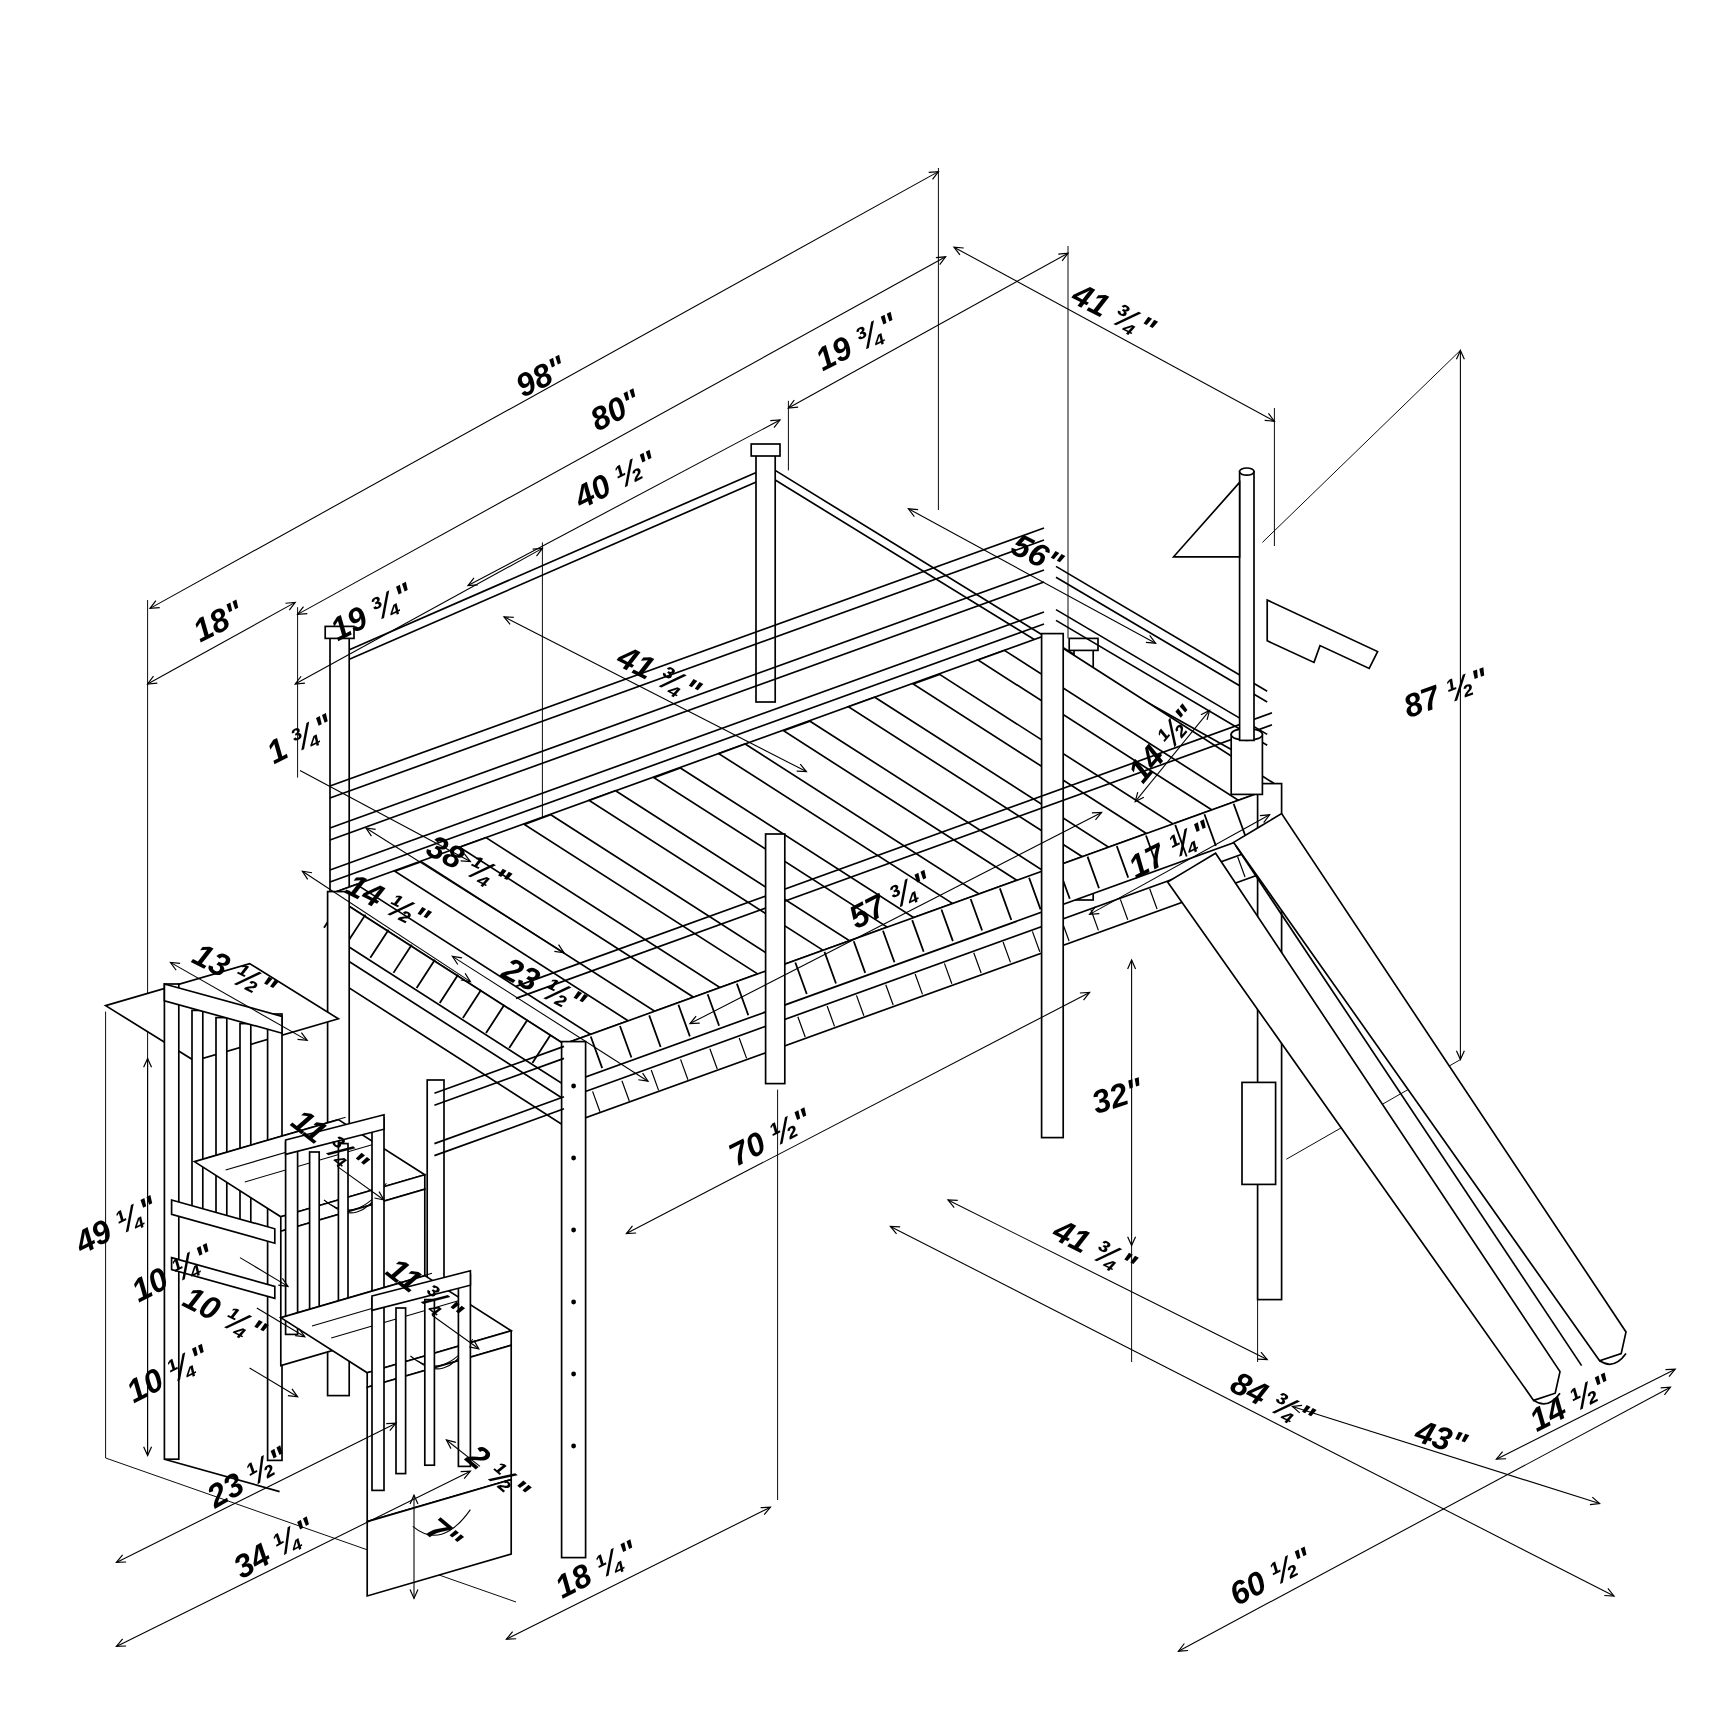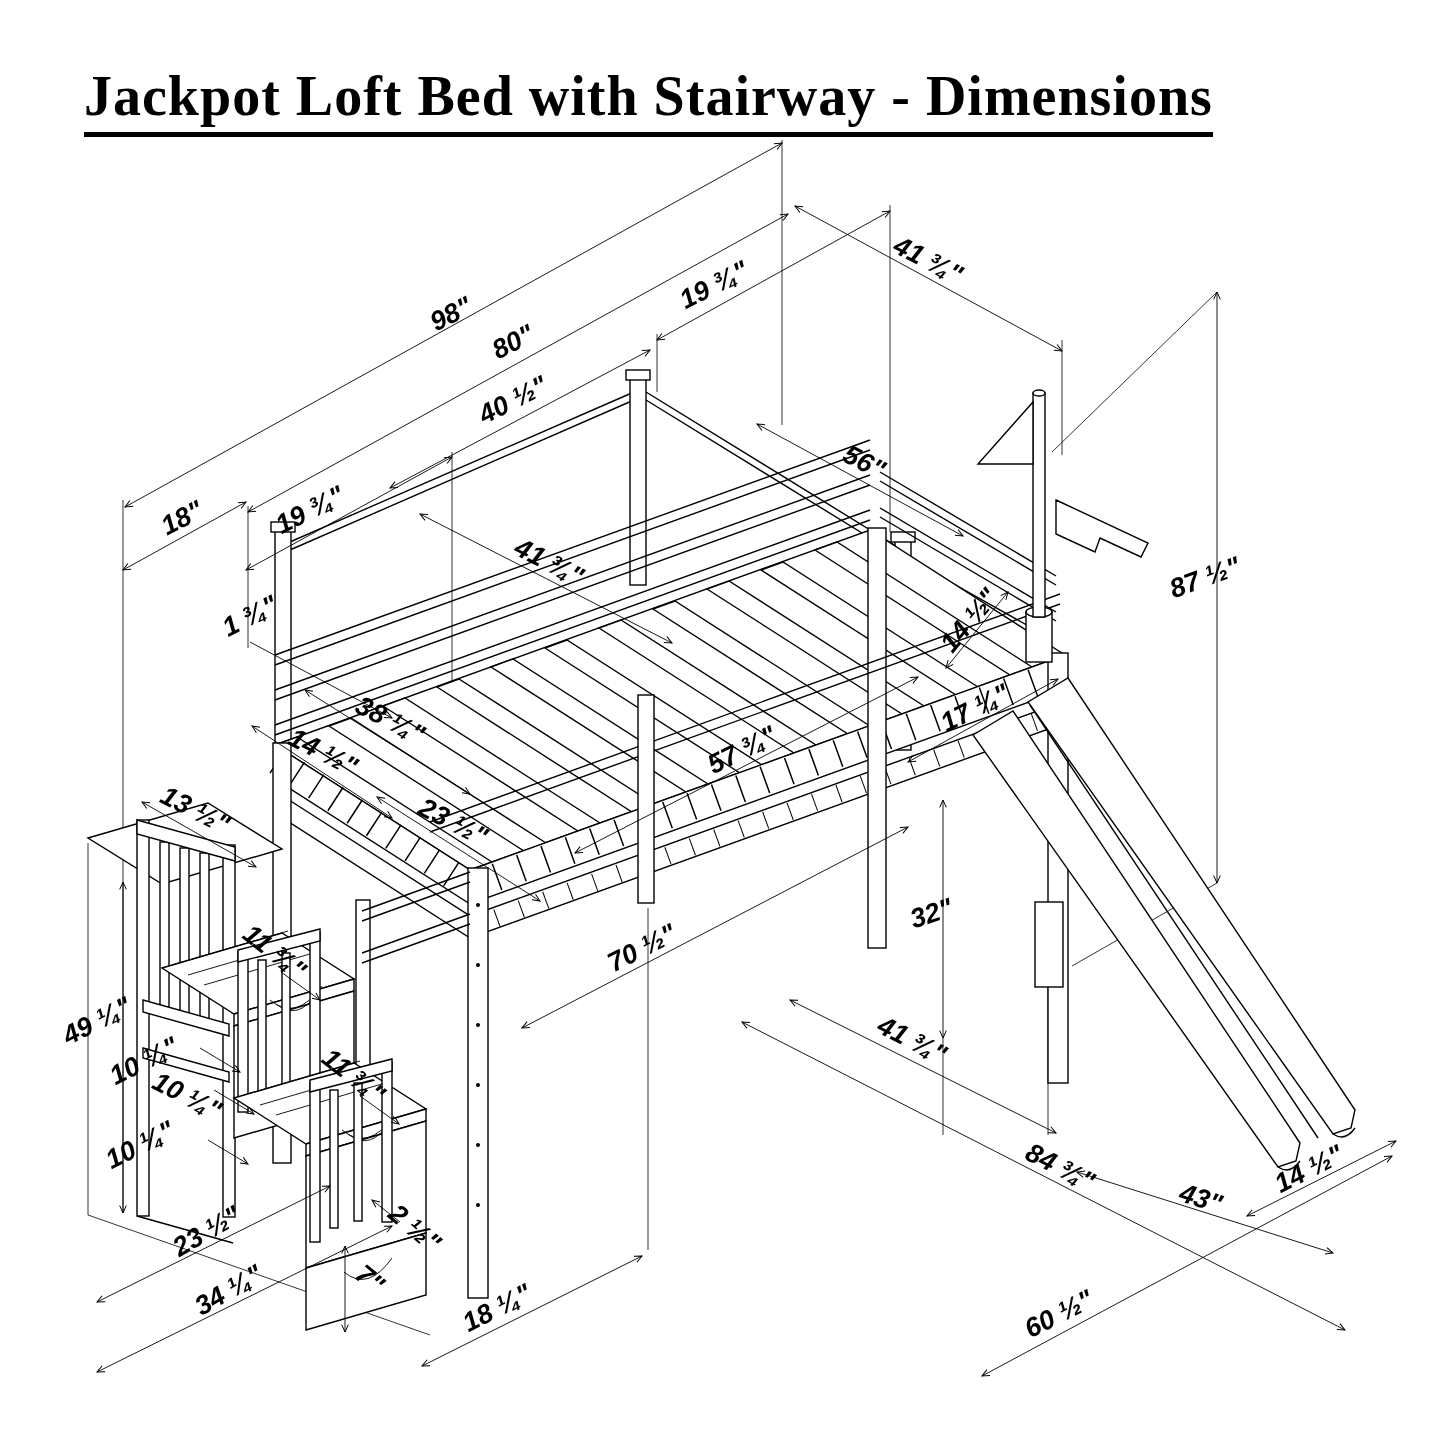--- a/index.html
+++ b/index.html
@@ -15,21 +15,20 @@
   .hatch{fill:none;stroke:#000;}
   .dim{fill:none;stroke:#000;stroke-width:0.9;}
   .wit{fill:none;stroke:#000;stroke-width:0.8;}
   .dim-label{font-family:"Liberation Sans",sans-serif;font-weight:bold;font-style:italic;
              font-size:27px;fill:#000;text-anchor:middle;}
 </style>
 </head>
 <body>
 
 <div id="canvas">
-  <h1 id="title">Jackpot Loft Bed with Stairway - Dimensions</h1>
 
   <svg width="1445" height="1445" viewBox="0 0 1445 1445">
     <defs>
       <marker id="arr" viewBox="0 0 12 12" refX="10" refY="6" markerWidth="11" markerHeight="11" orient="auto-start-reverse">
         <path d="M1,2 L10,6 L1,10" fill="none" stroke="#000" stroke-width="1.2"></path>
       </marker>
     </defs>
 
     <g>
       <line class="wit" x1="123" y1="500" x2="123" y2="1213"></line>

